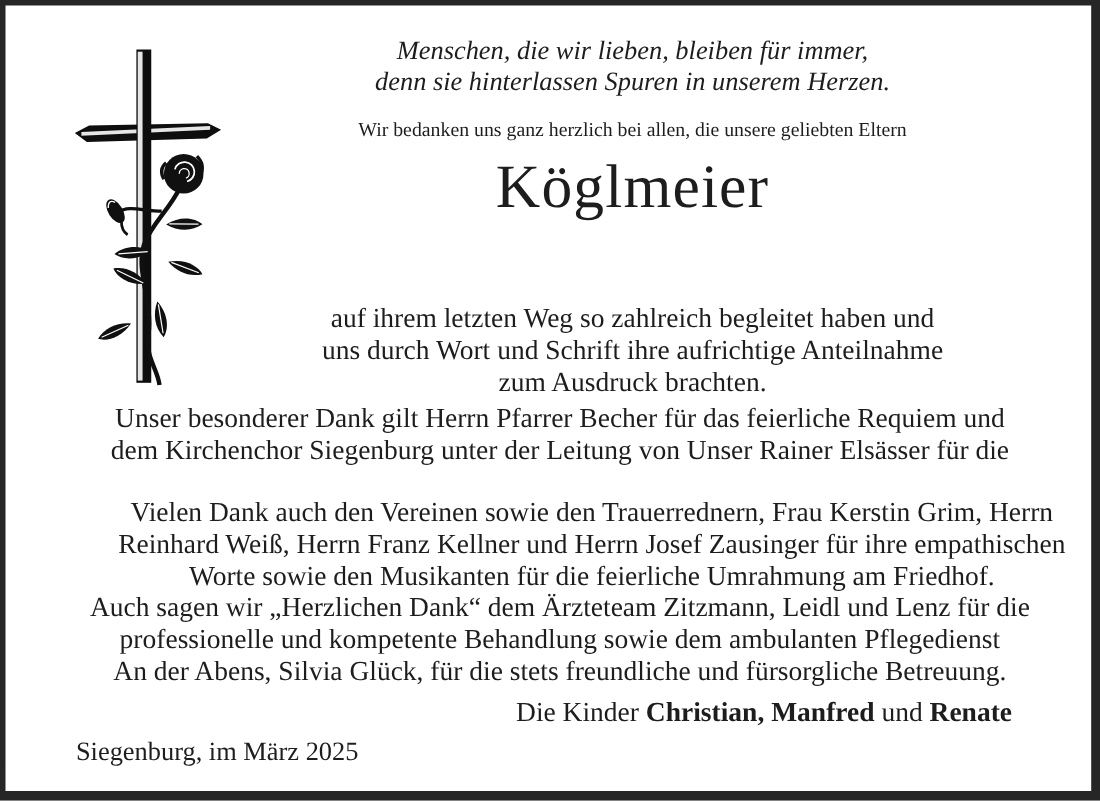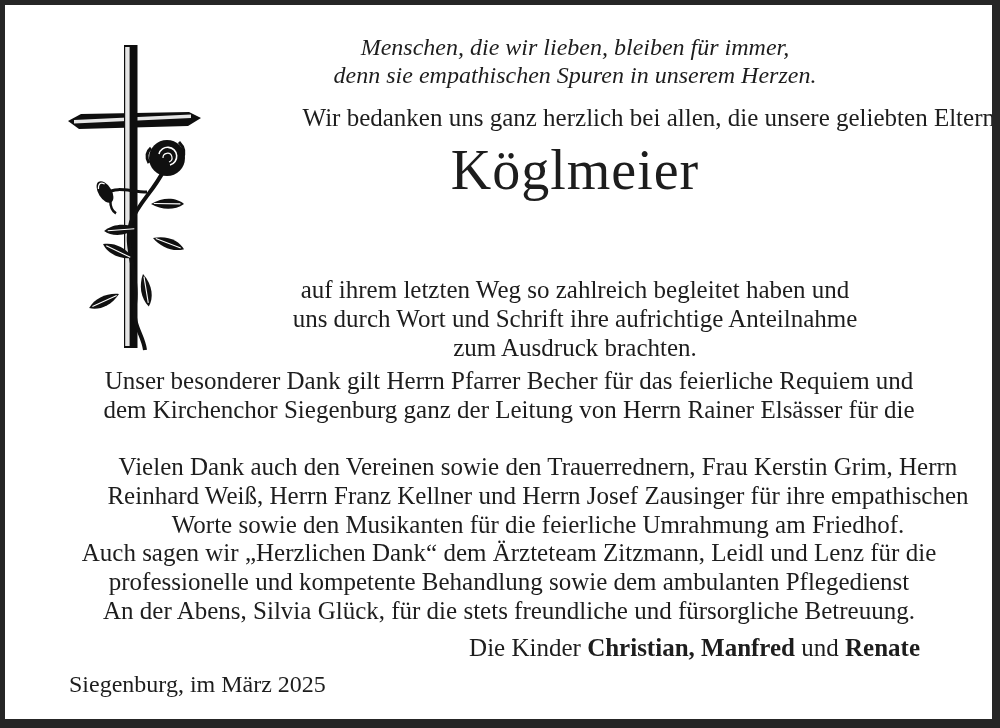--- a/index.html
+++ b/index.html
@@ -23,23 +23,22 @@
     text-align: center;
   }
   .epigraph {
     top: 28px;
     font-style: italic;
     font-size: 24px;
     line-height: 28px;
   }
   .intro-line {
     top: 99px;
-    font-size: 25px;
+    font-size: 18px;
     line-height: 28px;
-    text-align: right;
   }
   .deceased-names {
     top: 134px;
     font-size: 56px;
     line-height: 63px;
     letter-spacing: 1px;
   }
   .lead-par {
     top: 270px;
     font-size: 25px;
@@ -126,38 +125,38 @@
       </g>
       <g transform="translate(52,252) rotate(-170)">
         <path d="M0,0 C6,-14 18,-20 27,-19 C23,-8 12,-1 0,0 Z"></path>
         <path d="M2,-2 L24,-17" stroke="#ffffff" stroke-width="1.1"></path>
       </g>
     </g>
   </svg>
 
   <div class="abs centered-block epigraph">
     <div>Menschen, die wir lieben, bleiben für immer,</div>
-    <div>denn sie empathischen Spuren in unserem Herzen.</div>
+    <div>denn sie hinterlassen Spuren in unserem Herzen.</div>
   </div>
 
   <div class="abs centered-block intro-line">Wir bedanken uns ganz herzlich bei allen, die unsere geliebten Eltern</div>
 
   <div class="abs centered-block deceased-names">
     <div>Köglmeier</div>
   </div>
 
   <div class="abs centered-block lead-par">
     <div>auf ihrem letzten Weg so zahlreich begleitet haben und</div>
     <div>uns durch Wort und Schrift ihre aufrichtige Anteilnahme</div>
     <div>zum Ausdruck brachten.</div>
   </div>
 
   <div class="abs body-par par-1">
     <div>Unser besonderer Dank gilt Herrn Pfarrer Becher für das feierliche Requiem und</div>
-    <div>dem Kirchenchor Siegenburg ganz der Leitung von Herrn Rainer Elsässer für die</div>
+    <div>dem Kirchenchor Siegenburg unter der Leitung von Unser Rainer Elsässer für die</div>
   </div>
 
   <div class="abs body-par par-2">
     <div>Vielen Dank auch den Vereinen sowie den Trauerrednern, Frau Kerstin Grim, Herrn</div>
     <div>Reinhard Weiß, Herrn Franz Kellner und Herrn Josef Zausinger für ihre empathischen</div>
     <div>Worte sowie den Musikanten für die feierliche Umrahmung am Friedhof.</div>
   </div>
 
   <div class="abs body-par par-3">
     <div>Auch sagen wir „Herzlichen Dank“ dem Ärzteteam Zitzmann, Leidl und Lenz für die</div>

